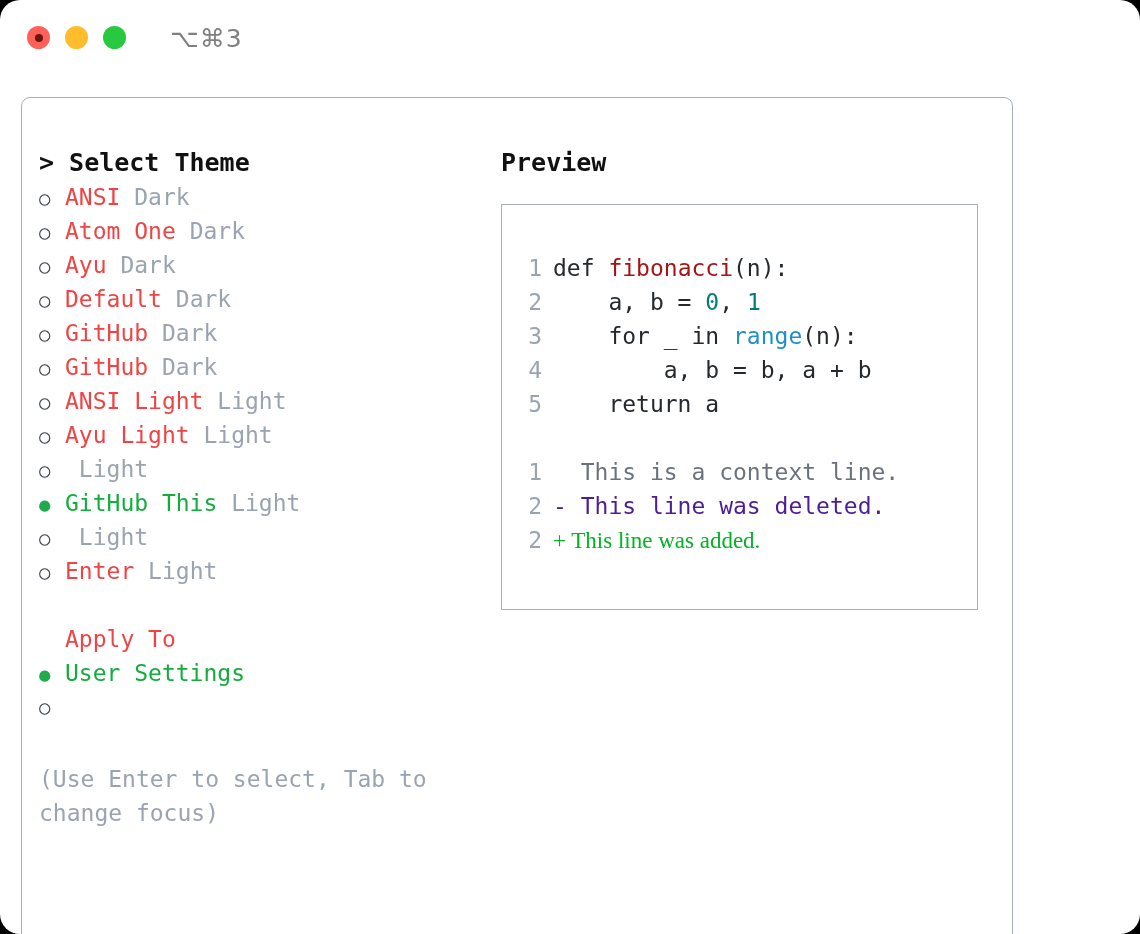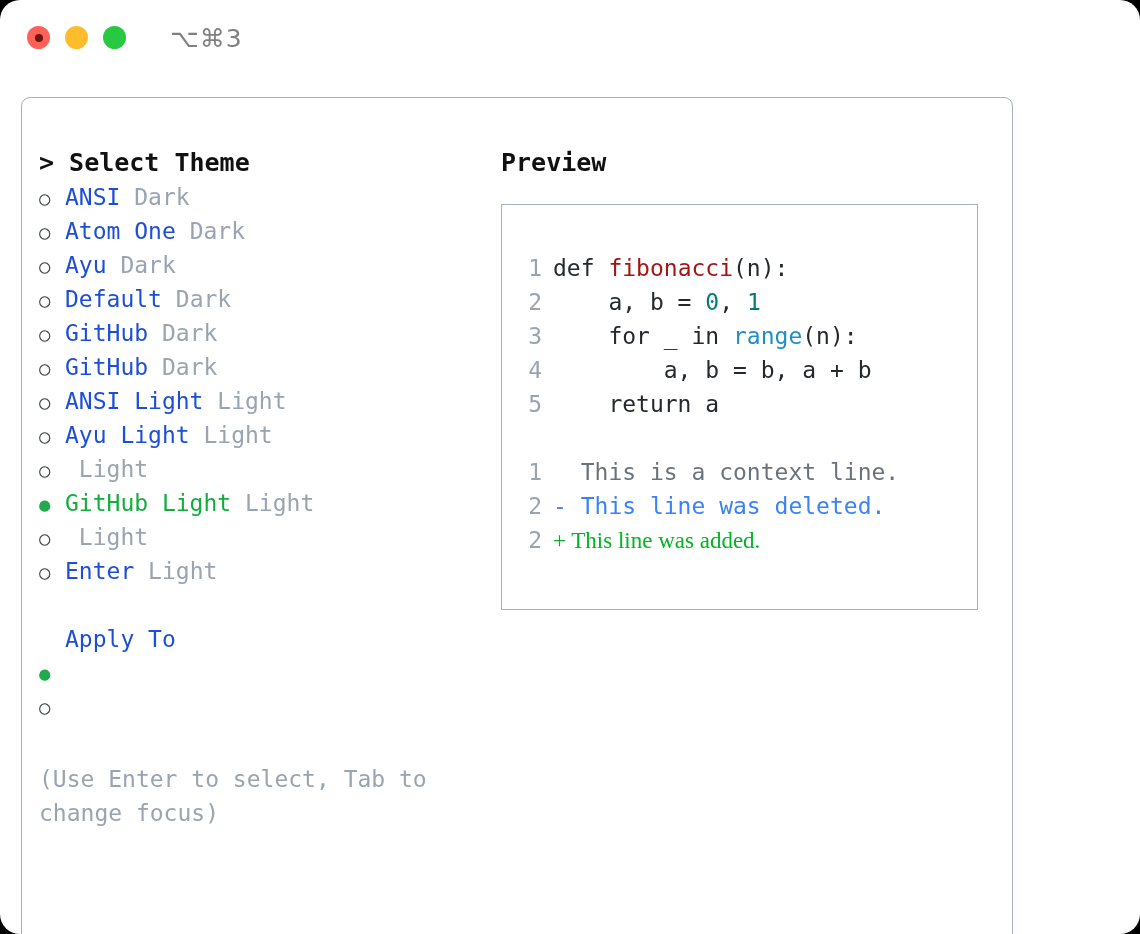--- a/index.html
+++ b/index.html
@@ -107,21 +107,21 @@
   .marker {
     display: inline-block;
     width: 26px;
     flex: 0 0 26px;
     color: #3c4450;
     font-size: 19px;
     line-height: 34px;
   }
   .marker.sel { color: #1faa4b; }
   .marker.blank { color: transparent; }
-  .opt-label { color: #1d4ed8; }
+  .opt-label { color: #ef4444; }
   .opt-label.sel { color: #13ad3d; }
   .opt-suffix { color: #9aa3b0; }
 
   .section-gap { height: 34px; }
 
   #hint {
     position: absolute;
     left: 17px;
     top: 664px;
     width: 420px;
@@ -163,21 +163,21 @@
     flex: 0 0 26px;
     text-align: right;
     color: #9aa3b0;
     margin-right: 11px;
   }
   .tok-plain { color: #24292e; }
   .tok-func  { color: #a31515; }
   .tok-num   { color: #007d7a; }
   .tok-builtin { color: #1f8fc4; }
   .tok-ctx   { color: #6a737d; }
-  .tok-del   { color: #3b82f6; }
+  .tok-del   { color: #4c1d95; }
   .tok-add   { color: #00b423; font-family: Liberation Serif, serif; }
   .blank-line { height: 34px; }
 </style>
 </head>
 <body>
 
 <div id="window">
 
   <div id="titlebar">
     <div class="lights">
@@ -195,31 +195,31 @@
       <div id="theme-list">
           <div class="opt-row"><span class="marker">○</span><span class="opt-label">ANSI</span><span class="opt-suffix"> Dark</span></div>
           <div class="opt-row"><span class="marker">○</span><span class="opt-label">Atom One</span><span class="opt-suffix"> Dark</span></div>
           <div class="opt-row"><span class="marker">○</span><span class="opt-label">Ayu</span><span class="opt-suffix"> Dark</span></div>
           <div class="opt-row"><span class="marker">○</span><span class="opt-label">Default</span><span class="opt-suffix"> Dark</span></div>
           <div class="opt-row"><span class="marker">○</span><span class="opt-label">GitHub</span><span class="opt-suffix"> Dark</span></div>
           <div class="opt-row"><span class="marker">○</span><span class="opt-label">GitHub</span><span class="opt-suffix"> Dark</span></div>
           <div class="opt-row"><span class="marker">○</span><span class="opt-label">ANSI Light</span><span class="opt-suffix"> Light</span></div>
           <div class="opt-row"><span class="marker">○</span><span class="opt-label">Ayu Light</span><span class="opt-suffix"> Light</span></div>
           <div class="opt-row"><span class="marker">○</span><span class="opt-suffix"> Light</span></div>
-          <div class="opt-row"><span class="marker sel">●</span><span class="opt-label sel">GitHub Light</span><span class="opt-suffix"> Light</span></div>
+          <div class="opt-row"><span class="marker sel">●</span><span class="opt-label sel">GitHub This</span><span class="opt-suffix"> Light</span></div>
           <div class="opt-row"><span class="marker">○</span><span class="opt-suffix"> Light</span></div>
           <div class="opt-row"><span class="marker">○</span><span class="opt-label">Enter</span><span class="opt-suffix"> Light</span></div>
         </div>
       <div class="section-gap"></div>
       <div class="opt-row">
         <span class="marker blank">○</span>
         <span class="opt-label">Apply To</span>
       </div>
       <div id="apply-to-list">
-          <div class="opt-row"><span class="marker sel">●</span></div>
+          <div class="opt-row"><span class="marker sel">●</span><span class="opt-label sel">User Settings</span></div>
           <div class="opt-row"><span class="marker">○</span></div>
         </div>
     </div>
 
     <div id="right-pane">
       <div class="pane-title">Preview</div>
     </div>
 
     <div id="hint">(Use Enter to select, Tab to change focus)</div>
 

